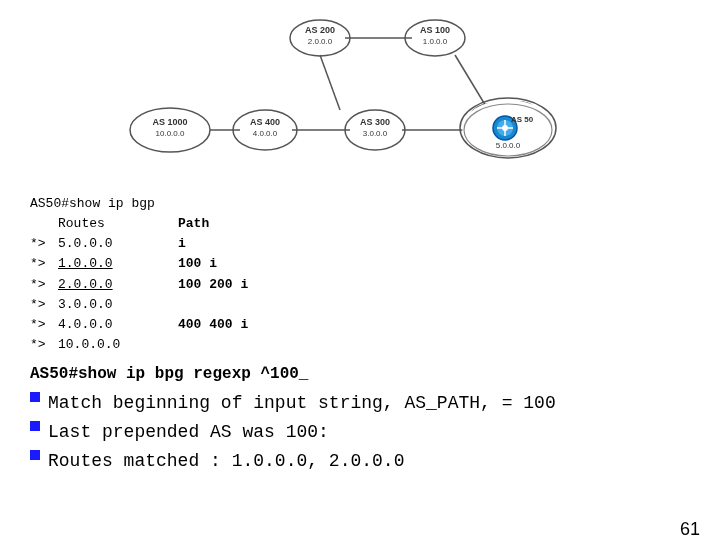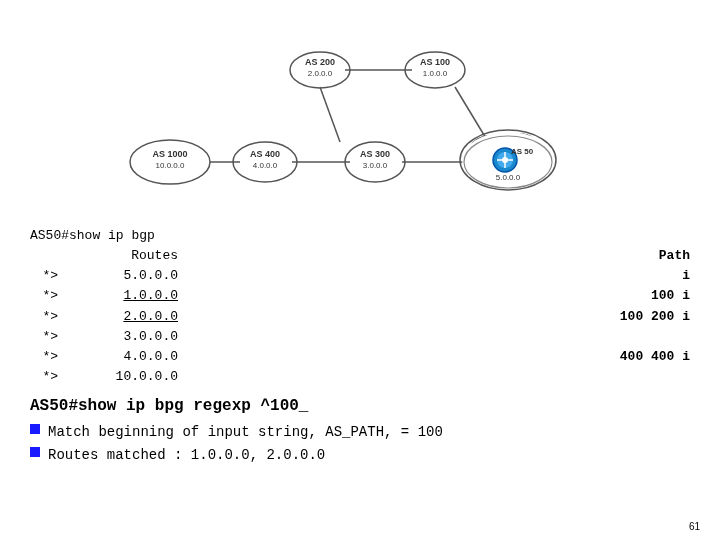--- a/index.html
+++ b/index.html
@@ -11,32 +11,30 @@
       font-size: 13px;
       overflow: hidden;
       position: relative;
     }
 
     
     #diagram {
       width: 720px;
       height: 190px;
       position: relative;
-      margin-top: 32px;
     }
 
     
     #content {
       padding: 0 30px;
       margin-top: 4px;
     }
 
     .bgp-table {
       margin-bottom: 10px;
-      text-align: right;
     }
 
     .bgp-line {
       display: flex;
       line-height: 1.55;
     }
 
     .col-marker {
       width: 28px;
       flex-shrink: 0;
@@ -59,38 +57,38 @@
     .regexp-line {
       font-weight: bold;
       font-size: 16px;
       margin-bottom: 6px;
     }
 
     .bullet-line {
       display: flex;
       align-items: flex-start;
       line-height: 1.6;
-      font-size: 14px;
+      font-size: 18px;
     }
 
     .bullet-square {
       display: inline-block;
       width: 10px;
       height: 10px;
       background: #1a1aff;
       margin-right: 8px;
       margin-top: 3px;
       flex-shrink: 0;
     }
 
     .page-num {
       position: absolute;
-      bottom: 8px;
+      bottom: 0;
       right: 20px;
-      font-size: 10px;
+      font-size: 18px;
       font-family: Arial, sans-serif;
     }
 
     
     svg text {
       font-family: Arial, sans-serif;
     }
   </style>
 </head>
 <body>
@@ -201,20 +199,24 @@
     <div class="regexp-line">
       <span>AS50#show ip bpg regexp ^100_</span>
     </div>
     <div id="bullets">
         <div class="bullet-line">
           <span class="bullet-square"></span>
           <span>Match beginning of input string, AS_PATH, = 100</span>
         </div>
         <div class="bullet-line">
           <span class="bullet-square"></span>
+          <span>Last prepended AS was 100:</span>
+        </div>
+        <div class="bullet-line">
+          <span class="bullet-square"></span>
           <span>Routes matched : 1.0.0.0, 2.0.0.0</span>
         </div>
       </div>
   </div>
 
 </div>
 
 <div class="page-num">61</div>
 
 </body></html>

